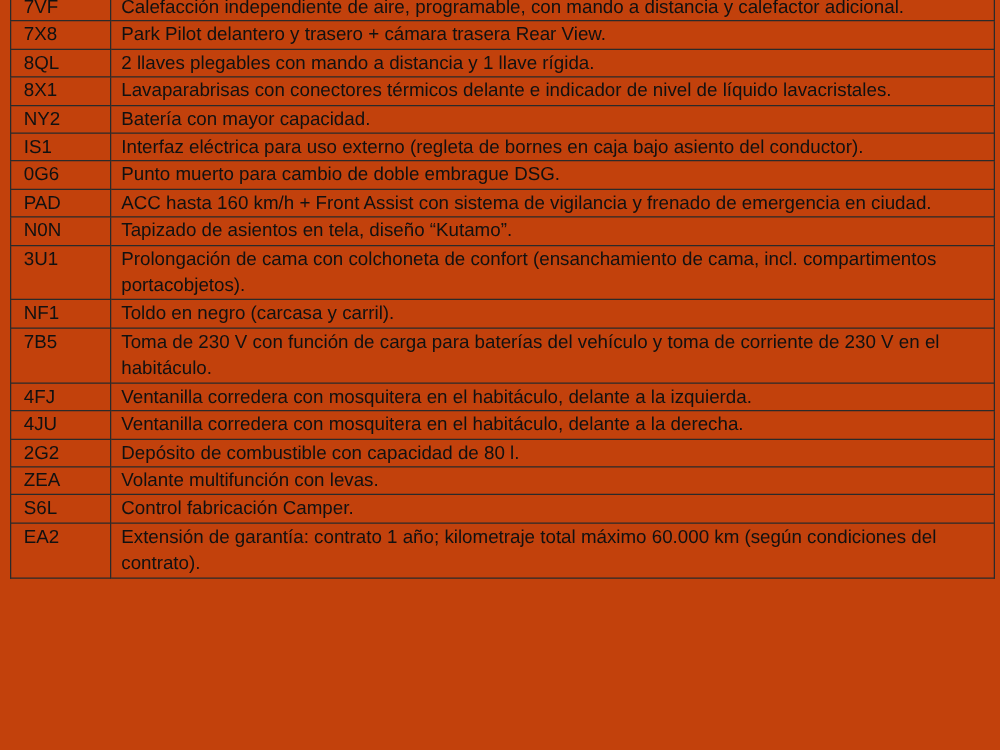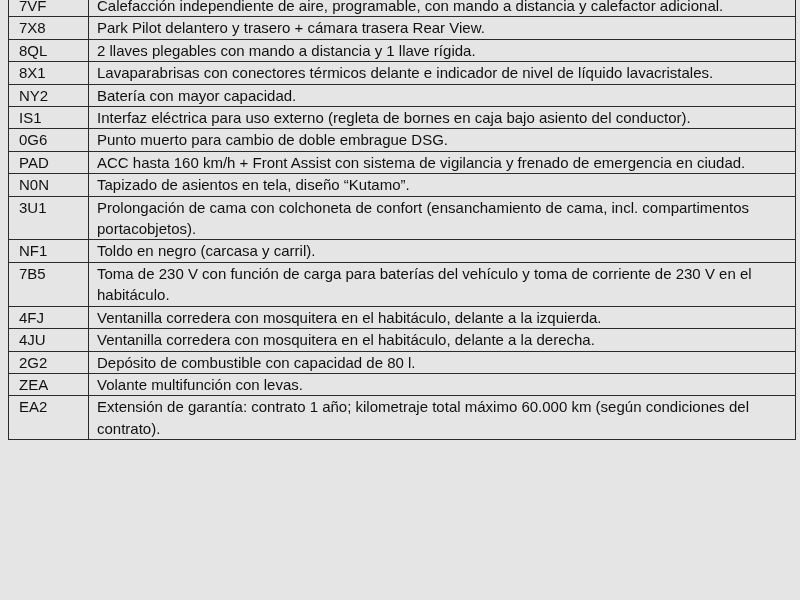--- a/index.html
+++ b/index.html
@@ -7,21 +7,21 @@
       padding: 0;
       width: 800px;
       height: 600px;
       overflow: hidden;
       background: #ffffff;
     }
     .page {
       position: relative;
       width: 800px;
       height: 600px;
-      background: #e5e5e5;
+      background: #c2410c;
     }
     table.options {
       position: absolute;
       left: 8px;
       top: -6px;
       width: 788px;
       border-collapse: collapse;
       font-family: "Liberation Sans", "DejaVu Sans", sans-serif;
       font-size: 15px;
       color: #111111;
@@ -106,18 +106,22 @@
         </tr>
         <tr>
           <td class="code">2G2</td>
           <td class="desc">Depósito de combustible con capacidad de 80 l.</td>
         </tr>
         <tr>
           <td class="code">ZEA</td>
           <td class="desc">Volante multifunción con levas.</td>
         </tr>
         <tr>
+          <td class="code">S6L</td>
+          <td class="desc">Control fabricación Camper.</td>
+        </tr>
+        <tr>
           <td class="code">EA2</td>
           <td class="desc">Extensión de garantía: contrato 1 año; kilometraje total máximo 60.000 km (según condiciones del contrato).</td>
         </tr>
       </tbody>
   </table>
 </div>
 
 </body></html>

